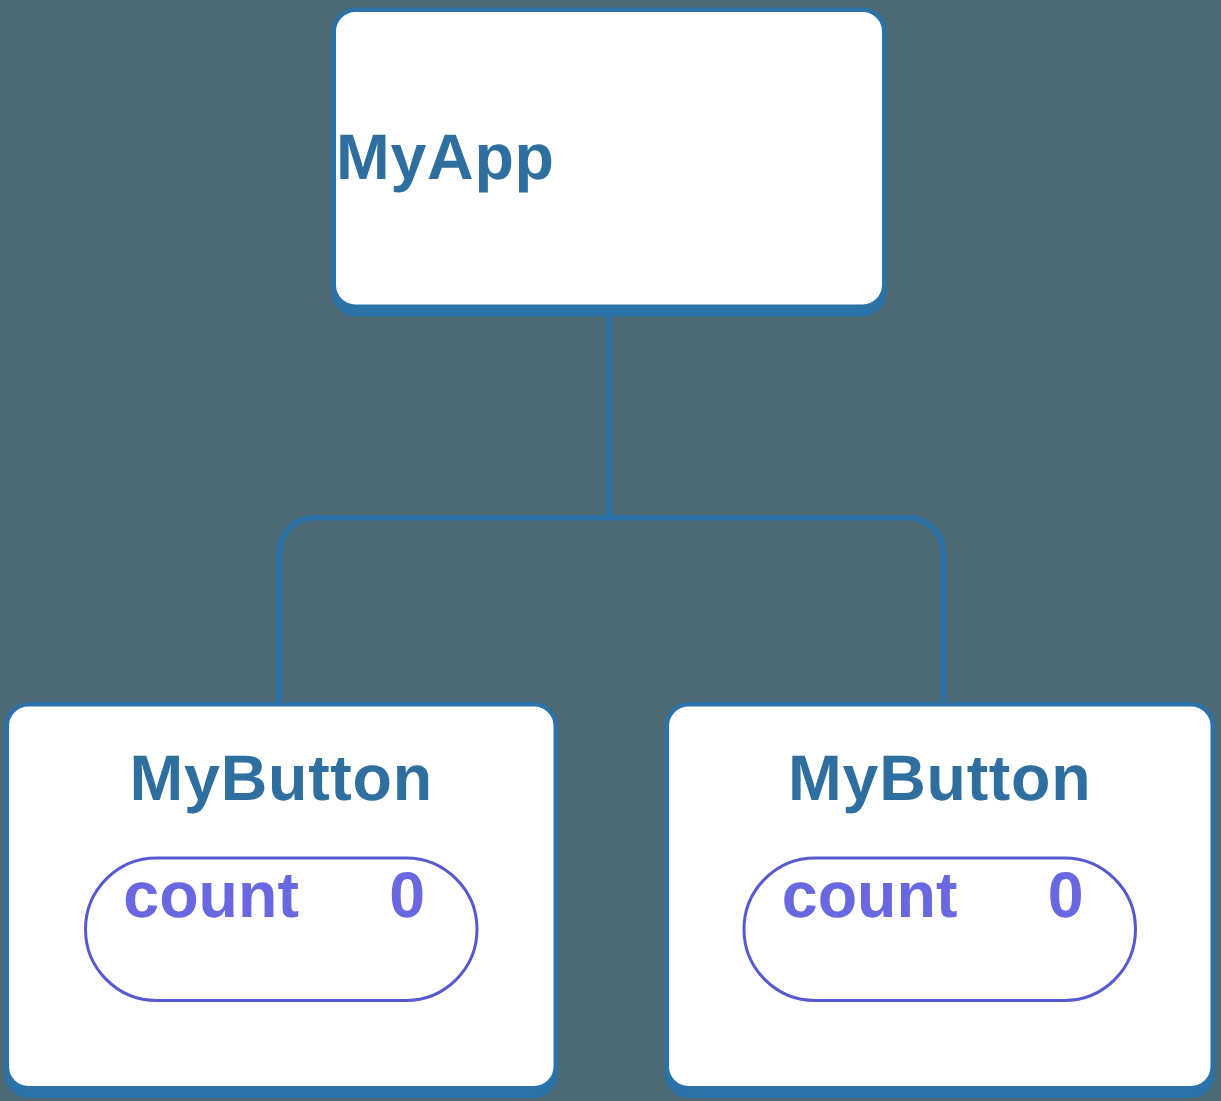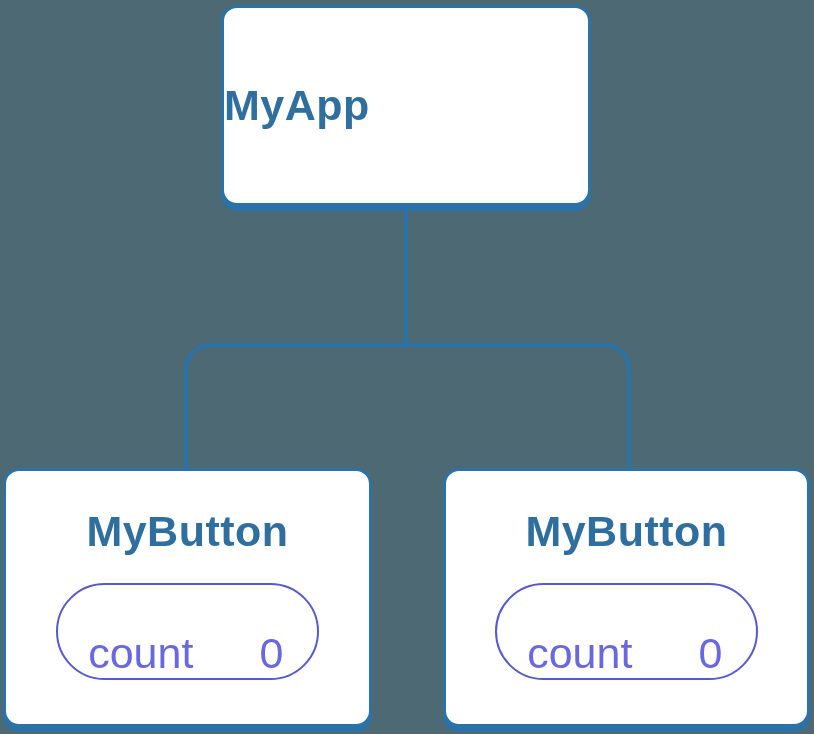--- a/index.html
+++ b/index.html
@@ -62,36 +62,36 @@
     border: 4px solid var(--node-stroke);
     border-bottom: none;
     border-radius: 26px 26px 0 0;
   }
   .child-node {
     top: 468px;
     height: 259px;
     display: flex;
     flex-direction: column;
     align-items: center;
-    padding-top: 36px;
+    padding-top: 24px;
   }
   #child-node-0 { left: 3px;   width: 369px; }
   #child-node-1 { left: 443px; width: 367px; }
   .state-pill {
     margin-top: 27px;
     width: 263px;
     height: 97px;
     border: 2.5px solid var(--state-stroke);
     border-radius: 60px;
     display: flex;
-    align-items: flex-end;
+    align-items: flex-start;
     overflow: hidden;
     color: var(--state-text);
     font-size: 43px;
-    font-weight: 400;
+    font-weight: 700;
   }
   .state-name-cell {
     flex: 1;
     display: flex;
     align-items: center;
     justify-content: center;
   }
   .pill-divider {
     width: 2.5px;
     background: var(--state-stroke);

